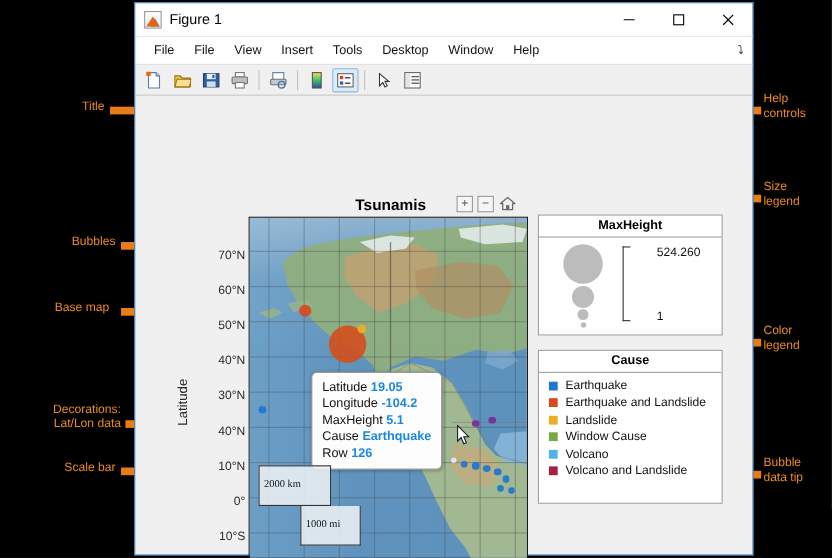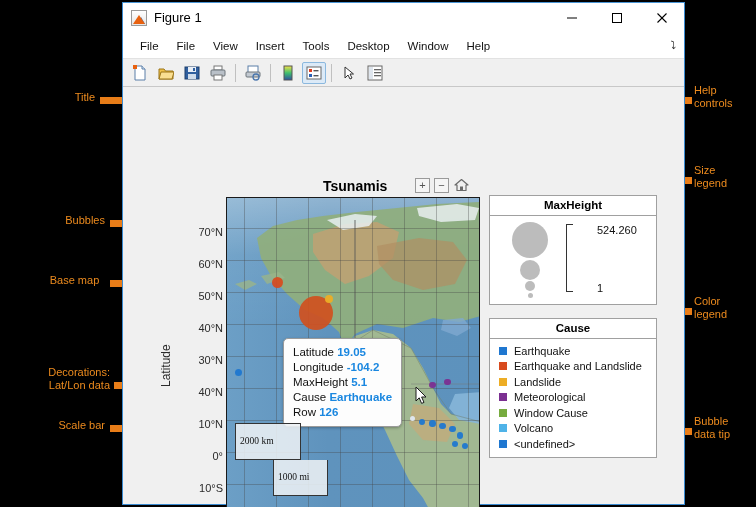--- a/index.html
+++ b/index.html
@@ -487,33 +487,29 @@
             </div>
             <div class="lg-row">
               <span class="lg-sw" style="background: rgb(216, 74, 30);"></span>
               <span class="lg-txt">Earthquake and Landslide</span>
             </div>
             <div class="lg-row">
               <span class="lg-sw" style="background: rgb(237, 173, 37);"></span>
               <span class="lg-txt">Landslide</span>
             </div>
             <div class="lg-row">
-              <span class="lg-sw" style="background: rgb(123, 47, 145);"></span>
-              <span class="lg-txt">Meteorological</span>
-            </div>
-            <div class="lg-row">
               <span class="lg-sw" style="background: rgb(119, 171, 63);"></span>
               <span class="lg-txt">Window Cause</span>
             </div>
             <div class="lg-row">
               <span class="lg-sw" style="background: rgb(79, 179, 232);"></span>
               <span class="lg-txt">Volcano</span>
             </div>
             <div class="lg-row">
-              <span class="lg-sw" style="background: rgb(31, 119, 208);"></span>
-              <span class="lg-txt">&lt;undefined&gt;</span>
+              <span class="lg-sw" style="background: rgb(162, 32, 63);"></span>
+              <span class="lg-txt">Volcano and Landslide</span>
             </div>
           </div>
       </div>
 
     </div>
   </div>
 </div>
 
 </body></html>

